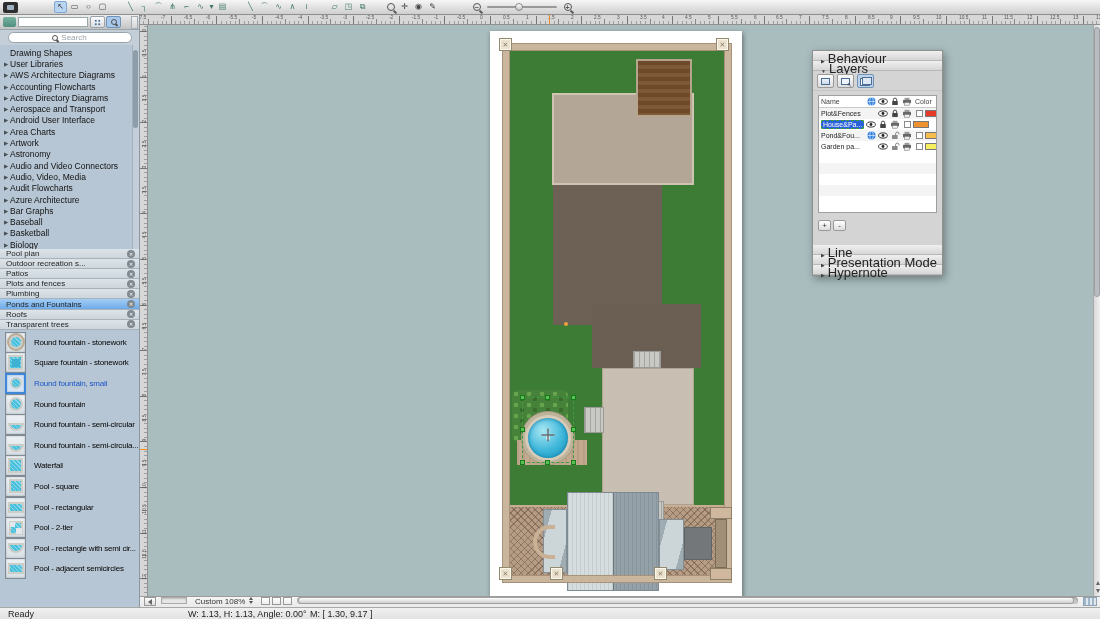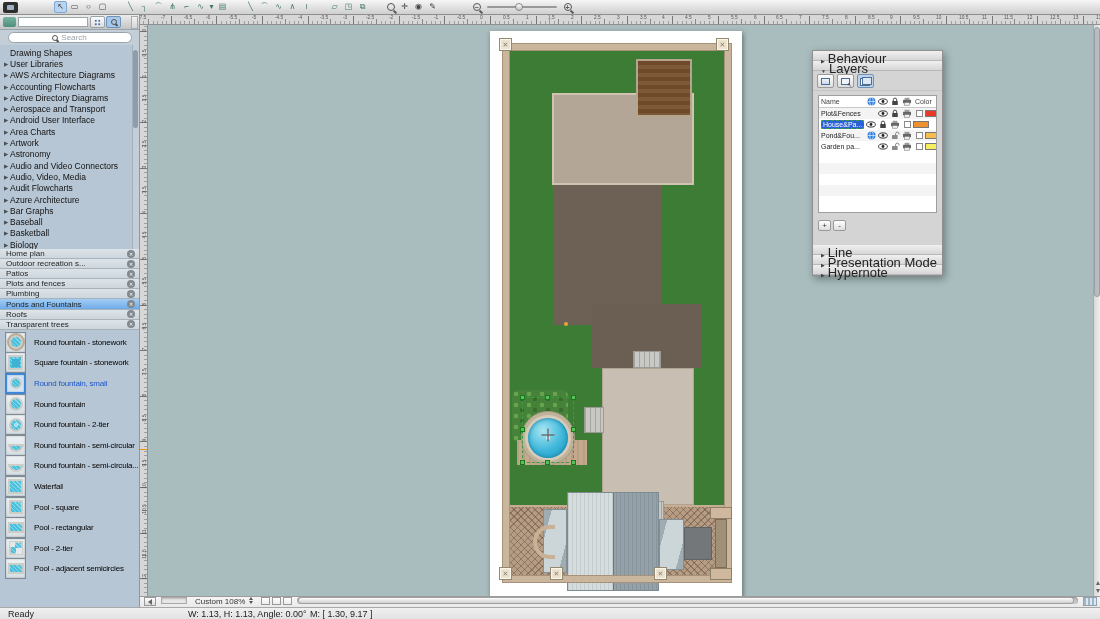--- a/index.html
+++ b/index.html
@@ -383,21 +383,21 @@
       <div class="lib-row">
         <span class="tri">▶</span>
         <span class="lib-label">Biology</span>
       </div>
       <div id="lib-scroll">
         <div id="lib-thumb"></div>
       </div>
     </div>
   <div id="section-list">
       <div class="sec-row">
-        <span class="sec-label">Home plan</span>
+        <span class="sec-label">Pool plan</span>
         <span class="sec-close">✕</span>
       </div>
       <div class="sec-row">
         <span class="sec-label">Outdoor recreation s...</span>
         <span class="sec-close">✕</span>
       </div>
       <div class="sec-row">
         <span class="sec-label">Patios</span>
         <span class="sec-close">✕</span>
       </div>
@@ -442,26 +442,20 @@
         <span class="shape-label">Round fountain, small</span>
       </div>
       <div class="shape-row">
         <div class="thumb">
           <div class="th pool th-round"></div>
         </div>
         <span class="shape-label">Round fountain</span>
       </div>
       <div class="shape-row">
         <div class="thumb">
-          <div class="th pool th-2tier"></div>
-        </div>
-        <span class="shape-label">Round fountain - 2-tier</span>
-      </div>
-      <div class="shape-row">
-        <div class="thumb">
           <div class="th pool th-semi"></div>
         </div>
         <span class="shape-label">Round fountain - semi-circular</span>
       </div>
       <div class="shape-row">
         <div class="thumb">
           <div class="th pool th-semi"></div>
         </div>
         <span class="shape-label">Round fountain - semi-circula...</span>
       </div>
@@ -481,20 +475,26 @@
         <div class="thumb">
           <div class="th pool th-pool-rect"></div>
         </div>
         <span class="shape-label">Pool - rectangular</span>
       </div>
       <div class="shape-row">
         <div class="thumb">
           <div class="th pool th-pool-2tier"></div>
         </div>
         <span class="shape-label">Pool - 2-tier</span>
+      </div>
+      <div class="shape-row">
+        <div class="thumb">
+          <div class="th pool th-pool-semi"></div>
+        </div>
+        <span class="shape-label">Pool - rectangle with semi cir...</span>
       </div>
       <div class="shape-row">
         <div class="thumb">
           <div class="th pool th-pool-rect"></div>
         </div>
         <span class="shape-label">Pool - adjacent semicircles</span>
       </div>
     </div>
 </div>
 

